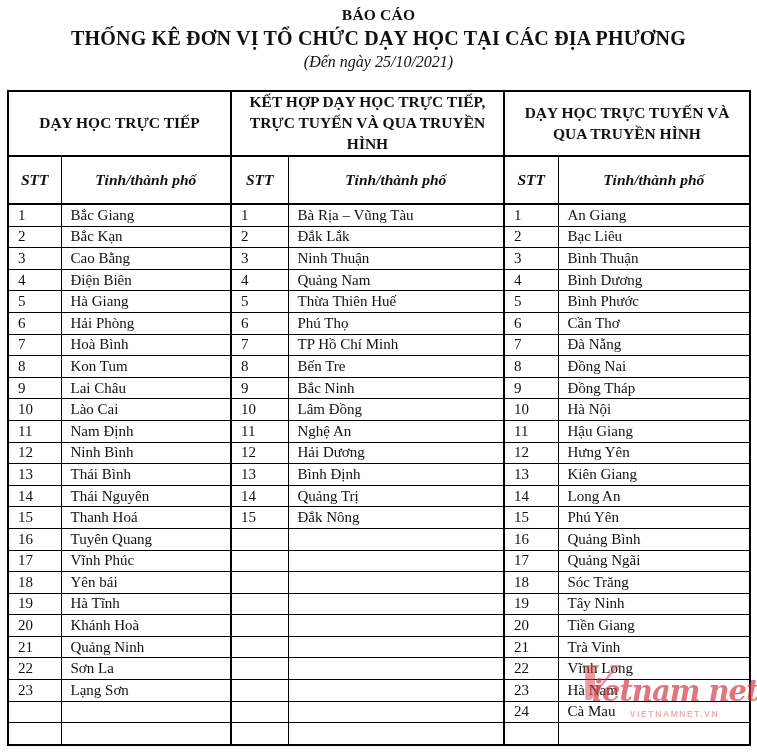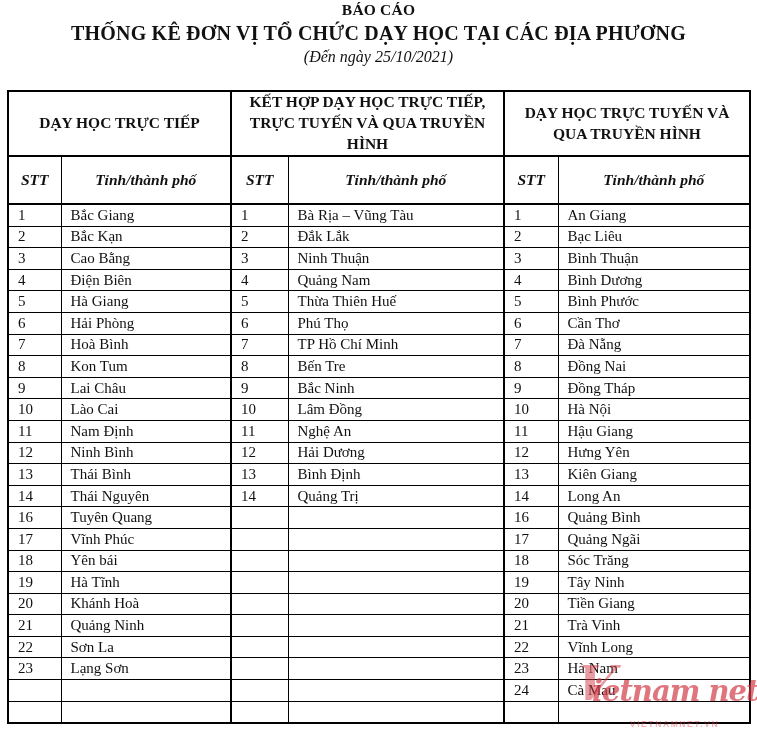--- a/index.html
+++ b/index.html
@@ -7,20 +7,21 @@
     padding: 0;
     width: 757px;
     height: 756px;
     overflow: hidden;
     background: #ffffff;
     font-family: "Liberation Serif", serif;
     color: #111111;
   }
   .doc-header {
     text-align: center;
+    padding-top: 5px;
     line-height: 1.3;
   }
   .report-label {
     font-weight: bold;
     font-size: 15.5px;
     letter-spacing: 0.2px;
   }
   .report-title {
     font-weight: bold;
     font-size: 20px;
@@ -96,21 +97,21 @@
   .wm-v {
     position: absolute;
     left: -16px;
     top: -8px;
     font-size: 48px;
     font-weight: bold;
     transform: skewX(-12deg);
     color: rgba(209, 58, 70, 0.50);
   }
   .wm-site {
-    margin-top: 11px;
+    margin-top: 1px;
     font-family: "Liberation Sans", sans-serif;
     font-size: 8.5px;
     font-weight: bold;
     letter-spacing: 1.6px;
     color: rgba(209, 58, 70, 0.42);
   }
 </style>
 </head>
 <body>
 
@@ -251,20 +252,28 @@
       </tr>
       <tr>
         <td>14</td>
         <td>Thái Nguyên</td>
         <td class="group-start">14</td>
         <td>Quảng Trị</td>
         <td class="group-start">14</td>
         <td>Long An</td>
       </tr>
       <tr>
+        <td>15</td>
+        <td>Thanh Hoá</td>
+        <td class="group-start">15</td>
+        <td>Đắk Nông</td>
+        <td class="group-start">15</td>
+        <td>Phú Yên</td>
+      </tr>
+      <tr>
         <td>16</td>
         <td>Tuyên Quang</td>
         <td class="group-start"></td>
         <td></td>
         <td class="group-start">16</td>
         <td>Quảng Bình</td>
       </tr>
       <tr>
         <td>17</td>
         <td>Vĩnh Phúc</td>

